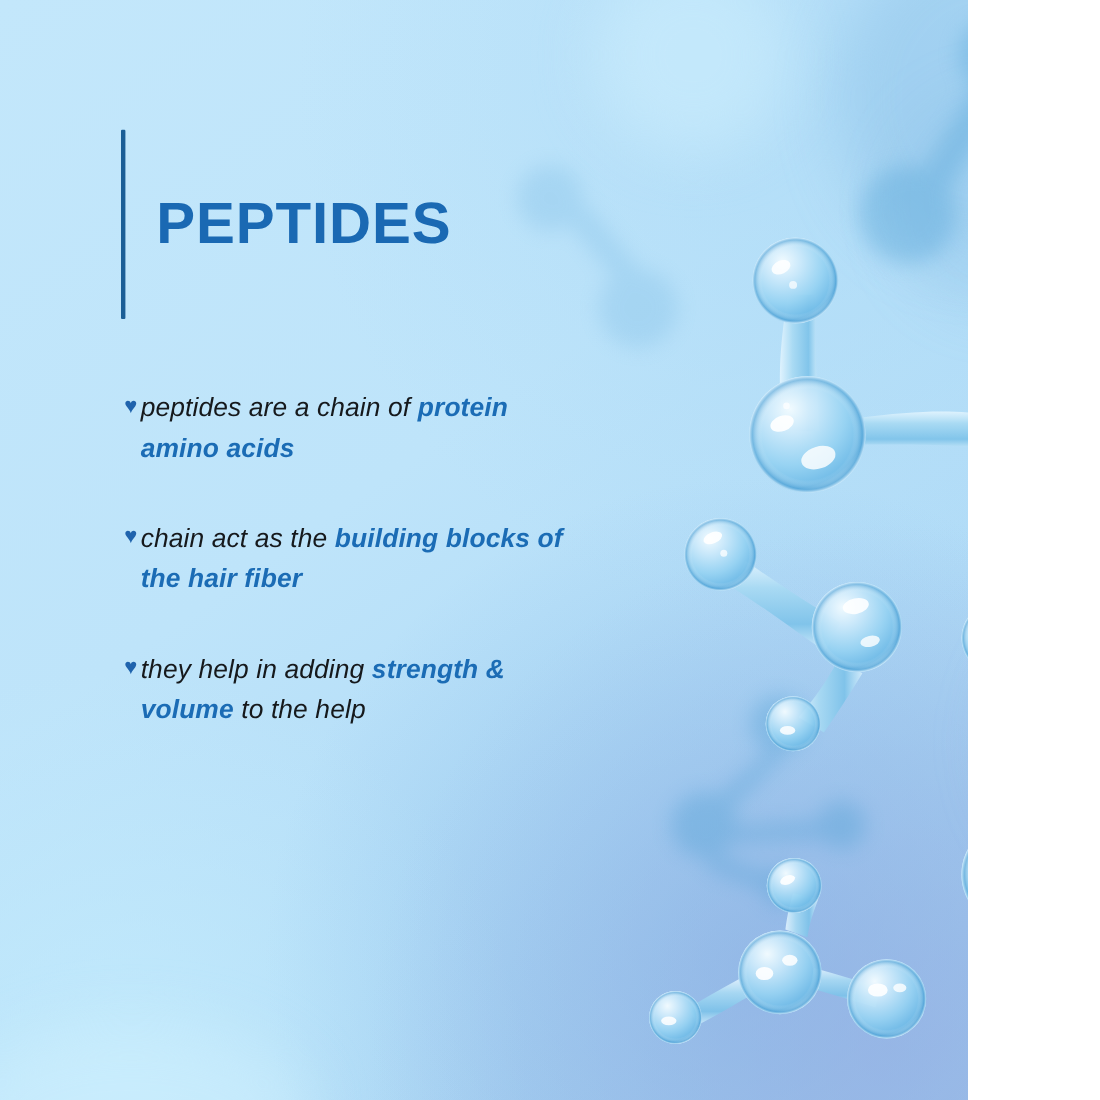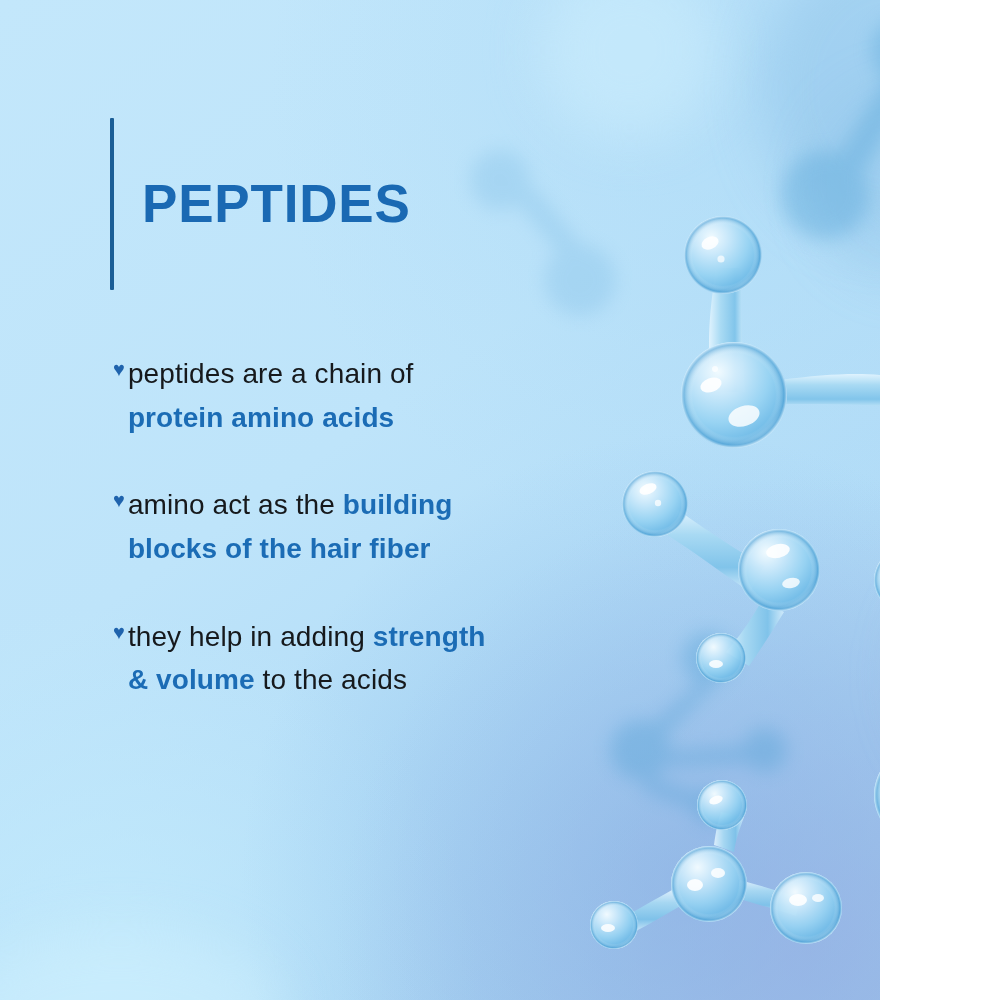--- a/index.html
+++ b/index.html
@@ -96,24 +96,25 @@
   .bullet-item:last-child { margin-bottom: 0; }
   .heart-icon {
     flex: 0 0 auto;
     color: #1f63ad;
     font-size: 20px;
     line-height: 1;
     margin-top: 7px;
     margin-right: 3px;
   }
   .bullet-text {
-    font-size: 28px;
+    font-size: 24px;
     line-height: 1.56;
     color: #16191c;
     letter-spacing: 0.1px;
+    font-style: italic;
   }
   .bullet-text b {
     color: #1b6cb5;
     font-weight: 700;
   }
 </style>
 </head>
 <body>
 
 <div id="canvas">
@@ -283,23 +284,23 @@
 
   <div class="bullets">
 
     <div class="bullet-item">
       <span class="heart-icon">♥</span>
       <span class="bullet-text"><span>peptides are a chain of </span><b>protein amino acids</b></span>
     </div>
 
     <div class="bullet-item">
       <span class="heart-icon">♥</span>
-      <span class="bullet-text"><span>amino act as the </span><b>building blocks of the hair fiber</b></span>
+      <span class="bullet-text"><span>chain act as the </span><b>building blocks of the hair fiber</b></span>
     </div>
 
     <div class="bullet-item">
       <span class="heart-icon">♥</span>
-      <span class="bullet-text"><span>they help in adding </span><b>strength &amp; volume</b><span> to the acids</span></span>
+      <span class="bullet-text"><span>they help in adding </span><b>strength &amp; volume</b><span> to the help</span></span>
     </div>
 
   </div>
 
 </div>
 
 </body></html>

